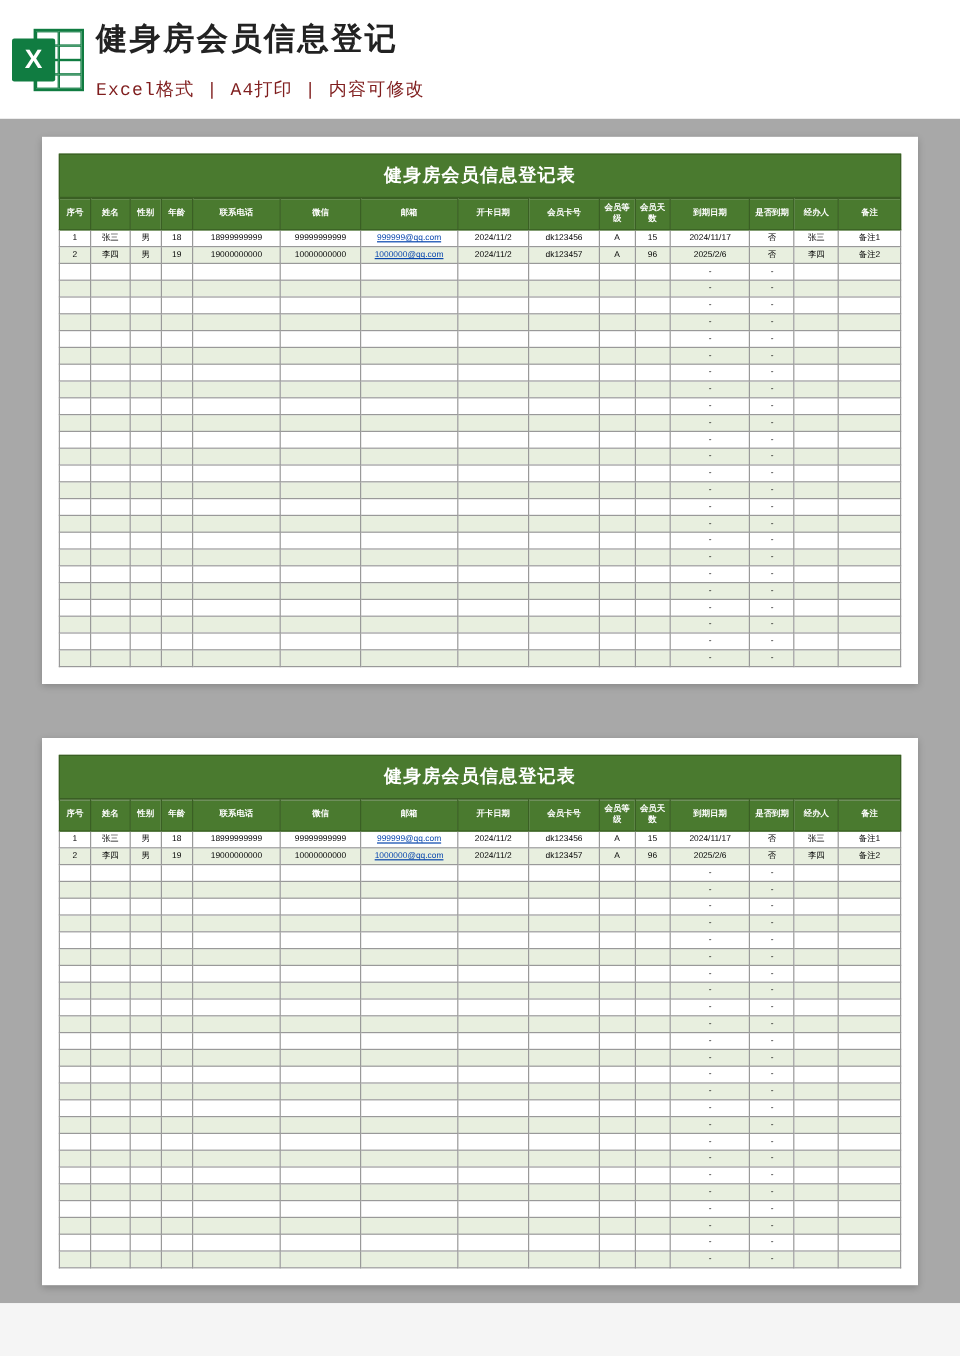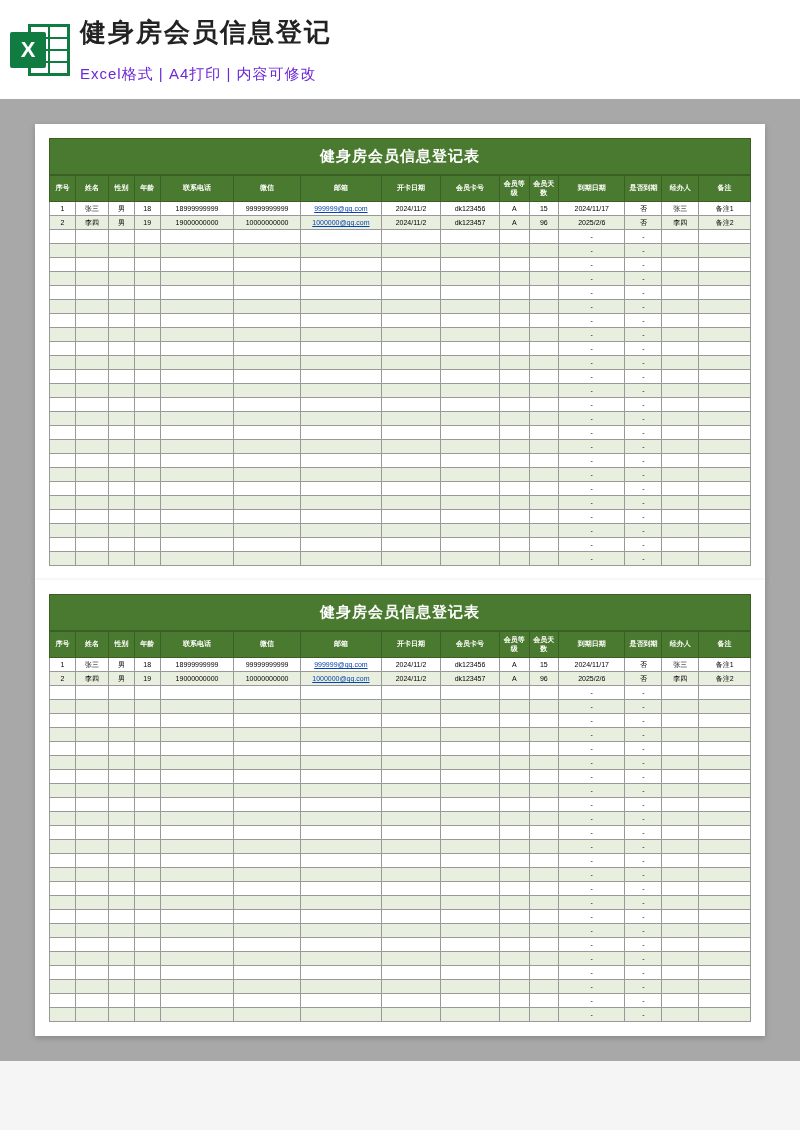--- a/index.html
+++ b/index.html
@@ -51,31 +51,33 @@
       border-radius: 2px;
     }
     .header-text { flex: 1; }
     .header-title {
       color: #222;
       font-size: 26px;
       font-weight: 900;
       letter-spacing: 2px;
     }
     .header-sub {
-      color: #6d28d9;
+      color: #7f1d1d;
       font-size: 15px;
       font-weight: 500;
       margin-top: 15px;
       letter-spacing: 1px;
+      font-family: Liberation Mono, monospace;
     }
     .preview-area {
       background: #a8a8a8;
-      padding: 25px 35px;
+      padding: 15px 35px;
       display: flex;
       flex-direction: column;
+      gap: 45px;
     }
     .sheet {
       background: #fff;
       padding: 14px;
       box-shadow: 0 2px 6px rgba(0,0,0,0.2);
     }
     .sheet-title {
       background: #4a7a2f;
       color: #fff;
       text-align: center;

